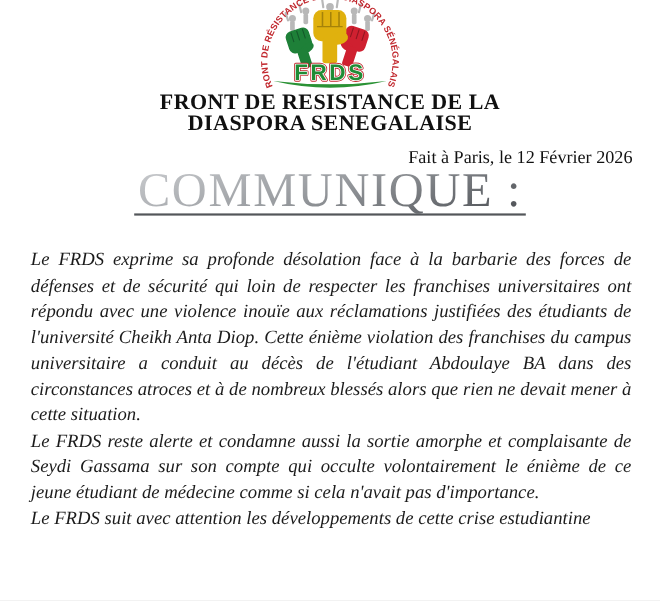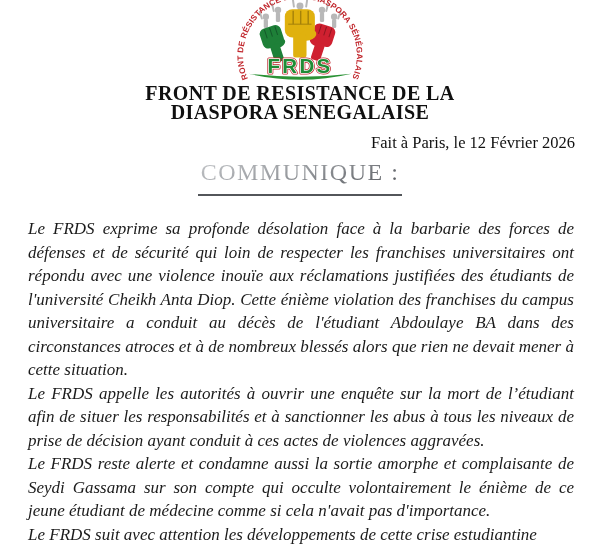--- a/index.html
+++ b/index.html
@@ -15,21 +15,21 @@
     text-align:center;font-weight:bold;font-size:20px;line-height:19px;
     letter-spacing:0.4px;color:#101010;margin-top:2px;
   }
   .dateline{
     text-align:right;font-size:16.5px;line-height:17px;
     padding-right:25px;margin-top:12px;color:#111;margin-left:20px;
   }
   .title-row{text-align:center;margin-top:3px;line-height:40px;}
   .title{
     display:inline-block;
-    font-size:24px;letter-spacing:1.5px;line-height:37px;
+    font-size:44px;letter-spacing:1.5px;line-height:37px;
     padding:0 3px 3px 3px;
     color:#6a6d72;
     background:linear-gradient(160deg,#c9cbce 0%,#9a9da1 45%,#4a4d52 100%);
     -webkit-background-clip:text;background-clip:text;
     -webkit-text-fill-color:transparent;
     border-bottom:2px solid #53565a;
   }
   .body-text{
     margin:21px 26px 0 28px;
     font-size:17px;line-height:23.5px;
@@ -120,18 +120,17 @@
   </div>
 
   <div class="dateline">Fait à Paris, le 12 Février 2026</div>
 
   <div class="title-row">
     <span class="title">COMMUNIQUE :</span>
   </div>
 
   <div class="body-text">
     <p>Le FRDS exprime sa profonde désolation face à la barbarie des forces de défenses et de sécurité qui loin de respecter les franchises universitaires ont répondu avec une violence inouïe aux réclamations justifiées des étudiants de l'université Cheikh Anta Diop. Cette énième violation des franchises du campus universitaire a conduit au décès de l'étudiant Abdoulaye BA dans des circonstances atroces et à de nombreux blessés alors que rien ne devait mener à cette situation.</p>
-    <p>Le FRDS appelle les autorités à ouvrir une enquête sur la mort de l’étudiant afin de situer les responsabilités et à sanctionner les abus à tous les niveaux de prise de décision ayant conduit à ces actes de violences aggravées.</p>
     <p>Le FRDS reste alerte et condamne aussi la sortie amorphe et complaisante de Seydi Gassama sur son compte qui occulte volontairement le énième de ce jeune étudiant de médecine comme si cela n'avait pas d'importance.</p>
     <p>Le FRDS suit avec attention les développements de cette crise estudiantine</p>
   </div>
 
 </div>
 
 </body></html>

